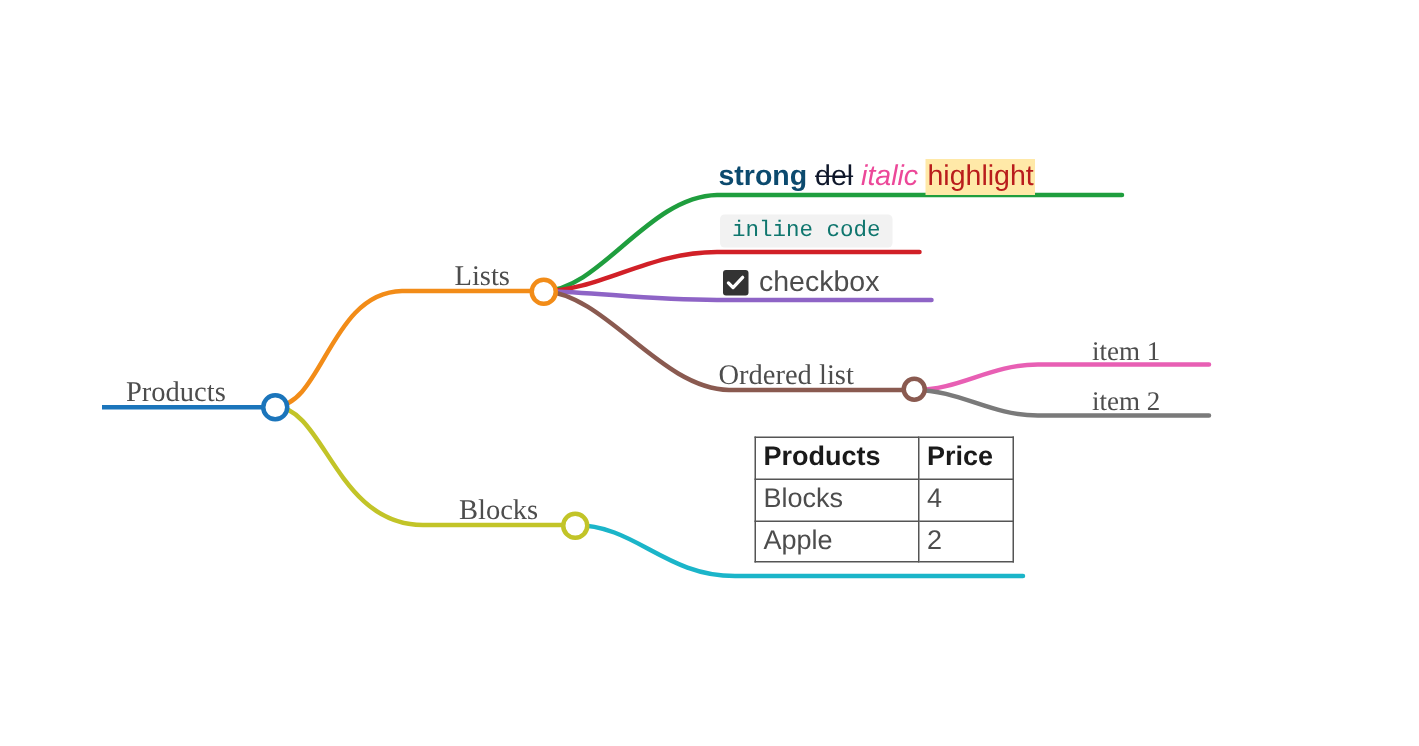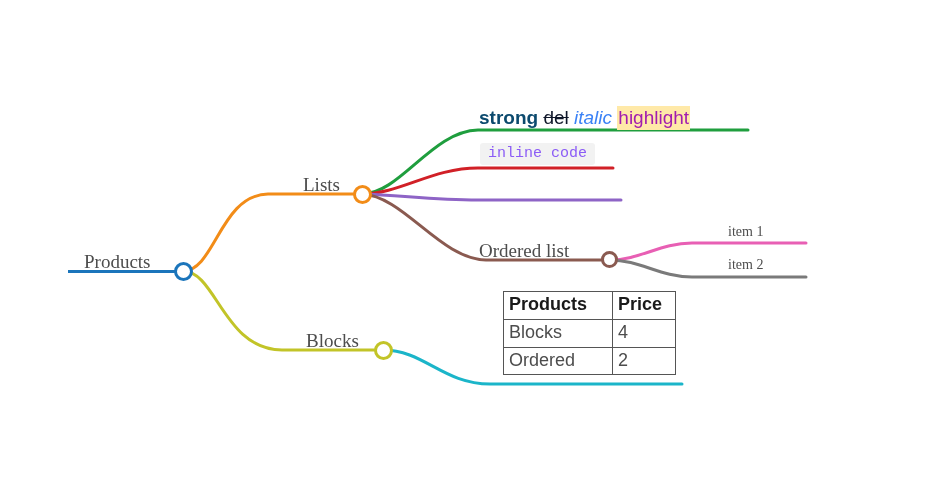--- a/index.html
+++ b/index.html
@@ -25,44 +25,44 @@
     height: 497px;
   }
   .node-label {
     position: absolute;
     font-family: Liberation Serif, serif;
     font-size: 19px;
     color: #4d4d4d;
     white-space: nowrap;
     line-height: 1;
   }
-  .node-label.sz18 { font-size: 14px; }
+  .node-label.sz18 { font-size: 18px; }
   .node-circle {
     position: absolute;
     border-radius: 50%;
     background: #ffffff;
     box-sizing: border-box;
   }
   
   .rich-topic {
     position: absolute;
     white-space: nowrap;
     line-height: 1;
     font-size: 19px;
     color: #2b2b2b;
   }
   .rich-strong { font-weight: bold; color: #0c4a6e; }
   .rich-del { text-decoration: line-through; color: #0f172a; font-weight: normal; }
-  .rich-italic { font-style: italic; color: #3b82f6; }
-  .rich-highlight { background: #ffe9a8; color: #a21caf; padding: 1px 1px 2px 1px; }
+  .rich-italic { font-style: italic; color: #ec4899; }
+  .rich-highlight { background: #ffe9a8; color: #b91c1c; padding: 1px 1px 2px 1px; }
   .code-topic {
     position: absolute;
     font-family: "Liberation Mono", monospace;
     font-size: 15px;
-    color: #8b5cf6;
+    color: #0f766e;
     background: #f2f2f2;
     border-radius: 3px;
     padding: 3px 8px 4px 8px;
     white-space: nowrap;
     line-height: 1;
   }
   .check-topic {
     position: absolute;
     display: flex;
     align-items: center;
@@ -144,39 +144,47 @@
 
   <div class="node-label" style="left:306px; top:331px;">Blocks</div>
   <div class="node-circle" style="left:374px; top:341px; width:19px; height:19px; border:3px solid #c2c428;"></div>
 
   <div class="rich-topic" style="left:479px; top:108px;">
     <span class="rich-strong">strong</span><span> </span><span class="rich-del">del</span><span> </span><span class="rich-italic">italic</span><span> </span><span class="rich-highlight">highlight</span>
   </div>
 
   <div class="code-topic" style="left:480px; top:143px;">inline code</div>
 
+  <div class="check-topic" style="left:482px; top:179px;">
+    <span class="check-box">
+      <svg width="13" height="13" viewBox="0 0 13 13" xmlns="http://www.w3.org/2000/svg">
+        <path d="M1.6 6.6 L4.7 9.7 L11.1 2.9" fill="none" stroke="#ffffff" stroke-width="2.2" stroke-linecap="round" stroke-linejoin="round"></path>
+      </svg>
+    </span>
+    <span class="check-text">checkbox</span>
+  </div>
 
   <div class="node-label" style="left:479px; top:241px;">Ordered list</div>
   <div class="node-circle" style="left:601px; top:251px; width:17px; height:17px; border:3px solid #8a5a50;"></div>
 
   <div class="node-label sz18" style="left:728px; top:225px;">item 1</div>
   <div class="node-label sz18" style="left:728px; top:258px;">item 2</div>
 
   <table class="table-topic" style="left:503px; top:291px;">
     <thead>
       <tr>
         <th class="col-w1">Products</th>
         <th class="col-w2">Price</th>
       </tr>
     </thead>
     <tbody>
       <tr>
         <td>Blocks</td>
         <td>4</td>
       </tr>
       <tr>
-        <td>Ordered</td>
+        <td>Apple</td>
         <td>2</td>
       </tr>
     </tbody>
   </table>
 
 </div>
 
 </body></html>

